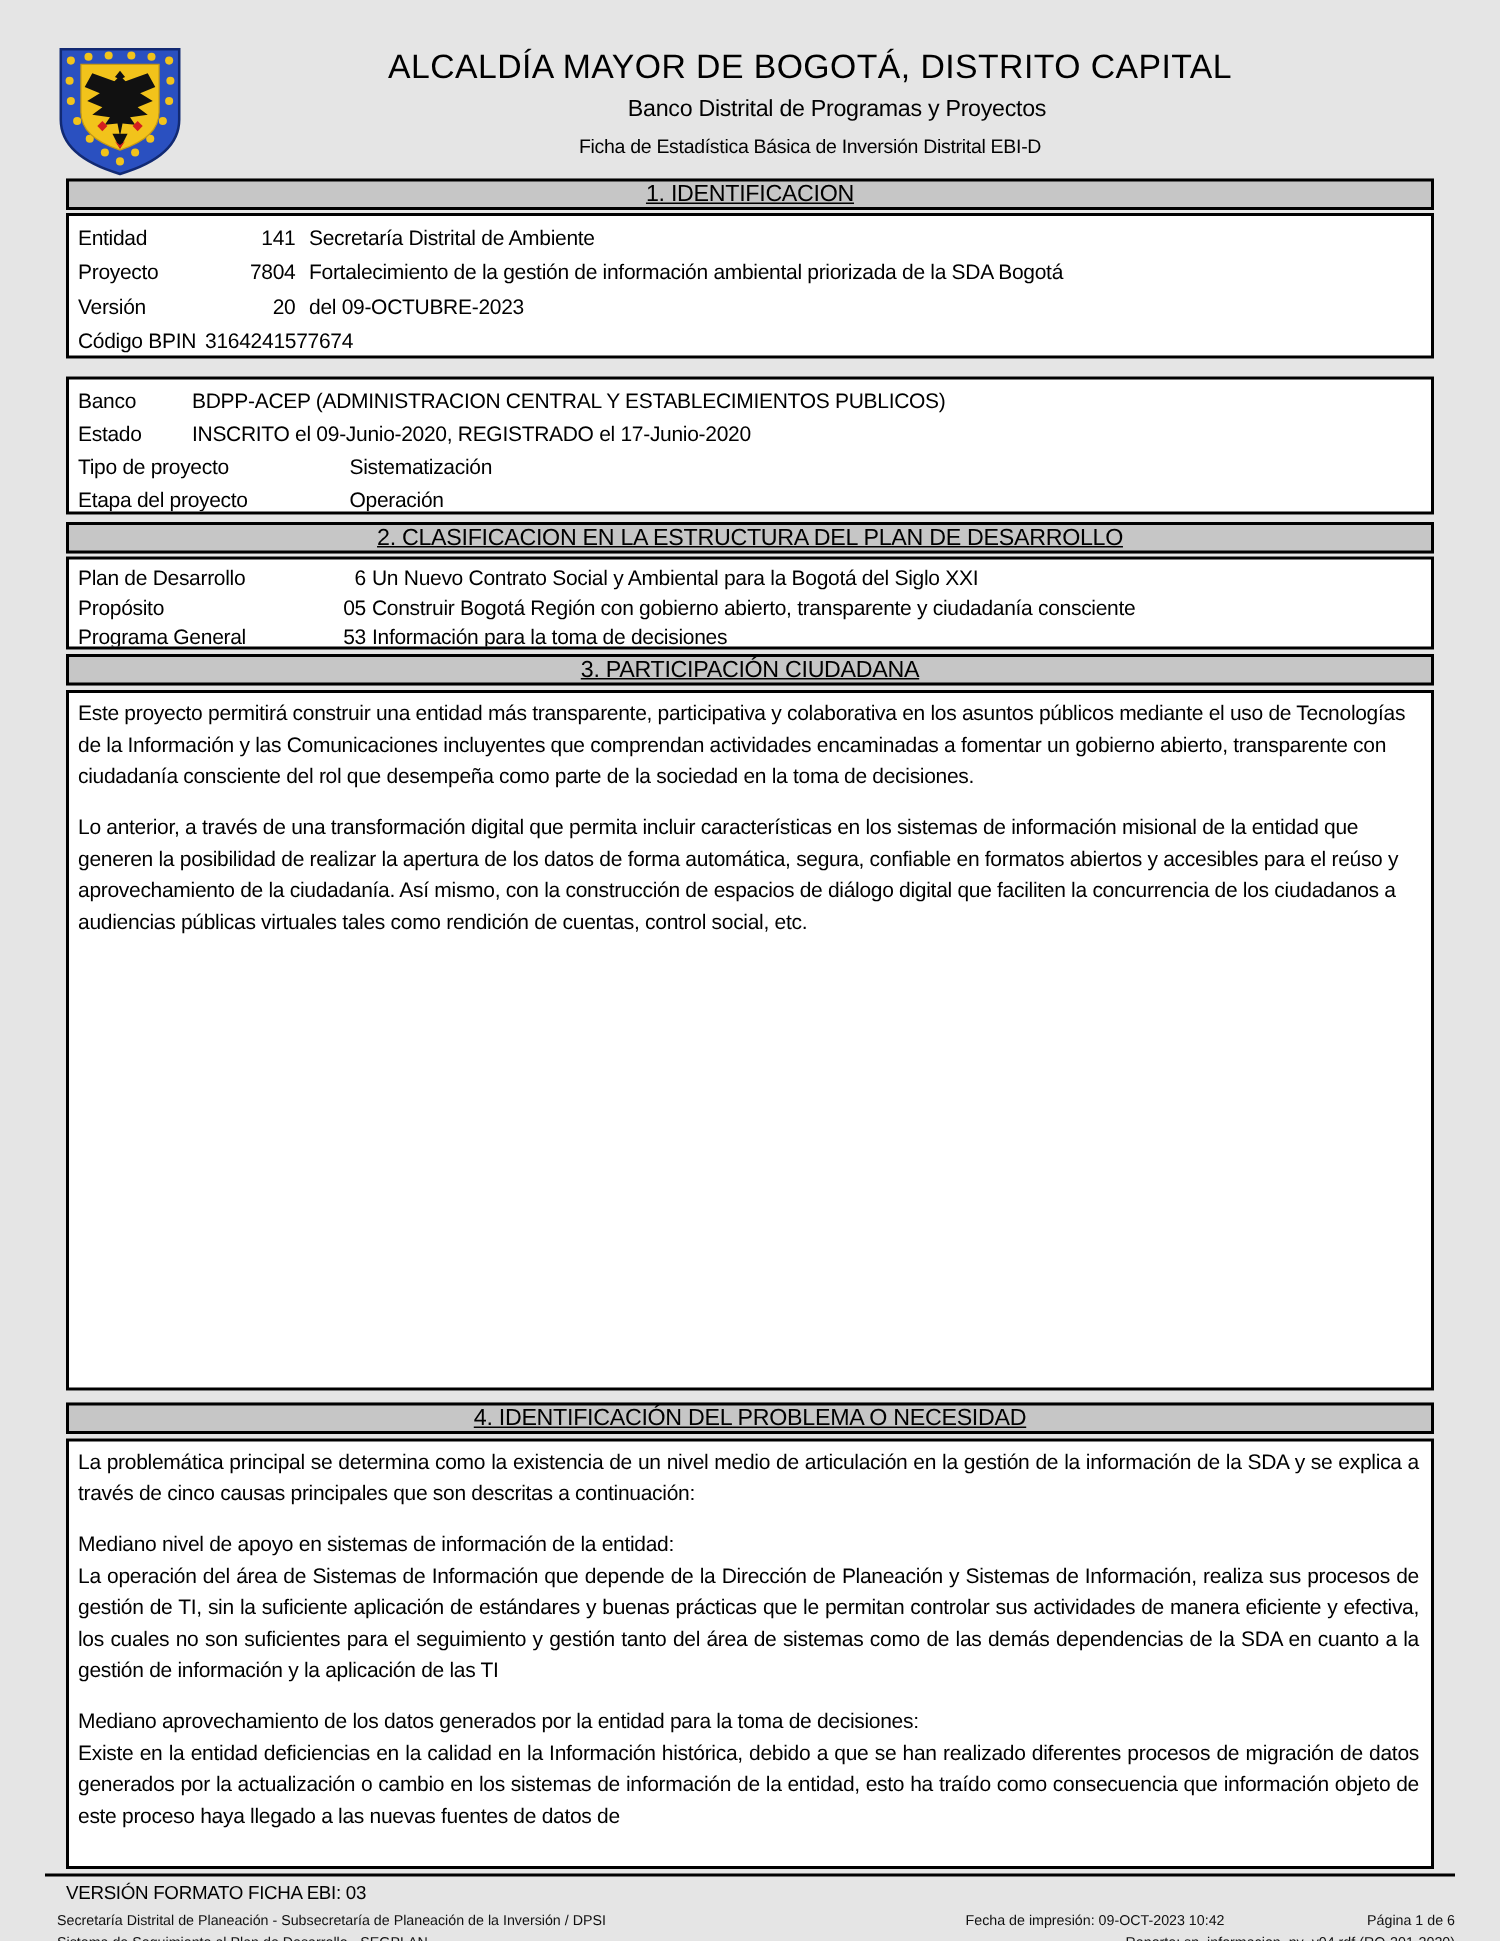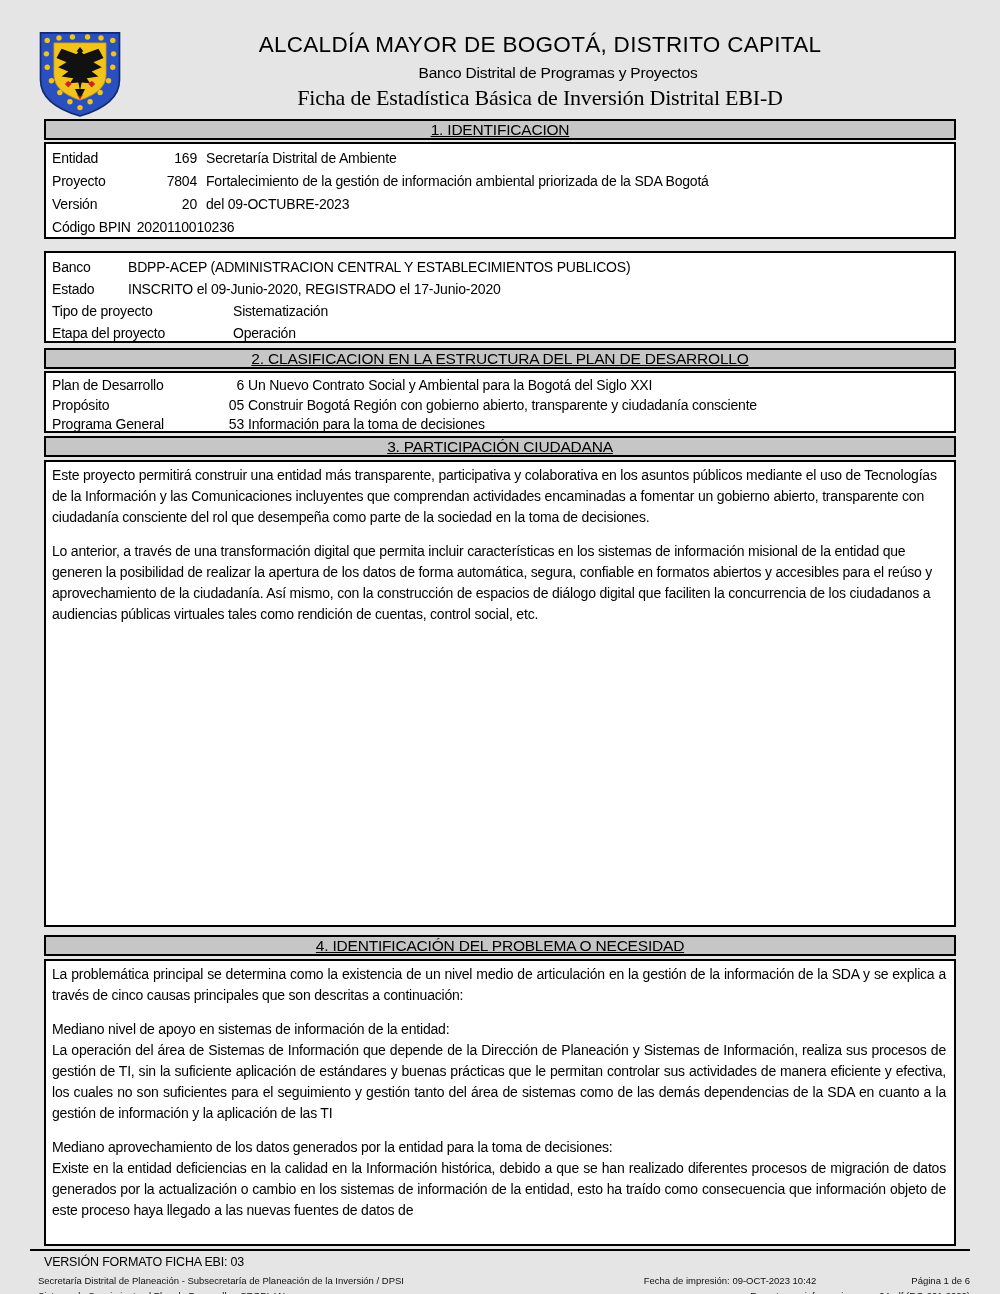--- a/index.html
+++ b/index.html
@@ -8,21 +8,21 @@
   .page {
     position:relative; width:1000px; height:1294px; background:#e5e5e5;
     overflow:hidden; letter-spacing:-0.2px;
   }
   
   .doc-header { position:relative; padding-top:30px; height:117px; }
   .logo { position:absolute; left:38px; top:30px; width:84px; height:88px; }
   .titles { margin-left:120px; width:840px; text-align:center; }
   .title-main  { font-size:22.5px; letter-spacing:0.3px; line-height:30px; }
   .title-sub1  { font-size:15.5px; line-height:25px;padding-left:36px; }
-  .title-sub2  { font-size:22px; line-height:26px;font-family:Liberation Serif, serif; }
+  .title-sub2  { font-size:13px; line-height:26px; }
   
   .bar {
     margin:0 44px; height:21px; background:#c6c6c6; border:2px solid #000;
     text-align:center; font-size:15.5px; line-height:17px;text-decoration:underline;
   }
   .box {
     margin:0 44px; border:2px solid #000; background:#fff;
     padding:3px 6px 0 6px; overflow:hidden;
   }
   .box-id      { height:97px;  margin-top:2px; }
@@ -110,36 +110,36 @@
       <div class="title-sub1">Banco Distrital de Programas y Proyectos</div>
       <div class="title-sub2">Ficha de Estadística Básica de Inversión Distrital EBI-D</div>
     </div>
   </div>
 
   <div class="bar bar-1">1. IDENTIFICACION</div>
 
   <div class="box box-id">
     <div class="frow">
       <span class="lbl">Entidad</span>
-      <span class="num">169</span>
+      <span class="num">141</span>
       <span class="txt">Secretaría Distrital de Ambiente</span>
     </div>
     <div class="frow">
       <span class="lbl">Proyecto</span>
       <span class="num">7804</span>
       <span class="txt">Fortalecimiento de la gestión de información ambiental priorizada de la SDA Bogotá</span>
     </div>
     <div class="frow">
       <span class="lbl">Versión</span>
       <span class="num">20</span>
       <span class="txt">del 09-OCTUBRE-2023</span>
     </div>
     <div class="frow frow-inline">
       <span class="lbl">Código BPIN</span>
-      <span class="txt">2020110010236</span>
+      <span class="txt">3164241577674</span>
     </div>
   </div>
 
   <div class="box box-detail">
     <div class="drow">
       <span class="dlbl-short">Banco</span>
       <span class="dval">BDPP-ACEP (ADMINISTRACION CENTRAL Y ESTABLECIMIENTOS PUBLICOS)</span>
     </div>
     <div class="drow">
       <span class="dlbl-short">Estado</span>

